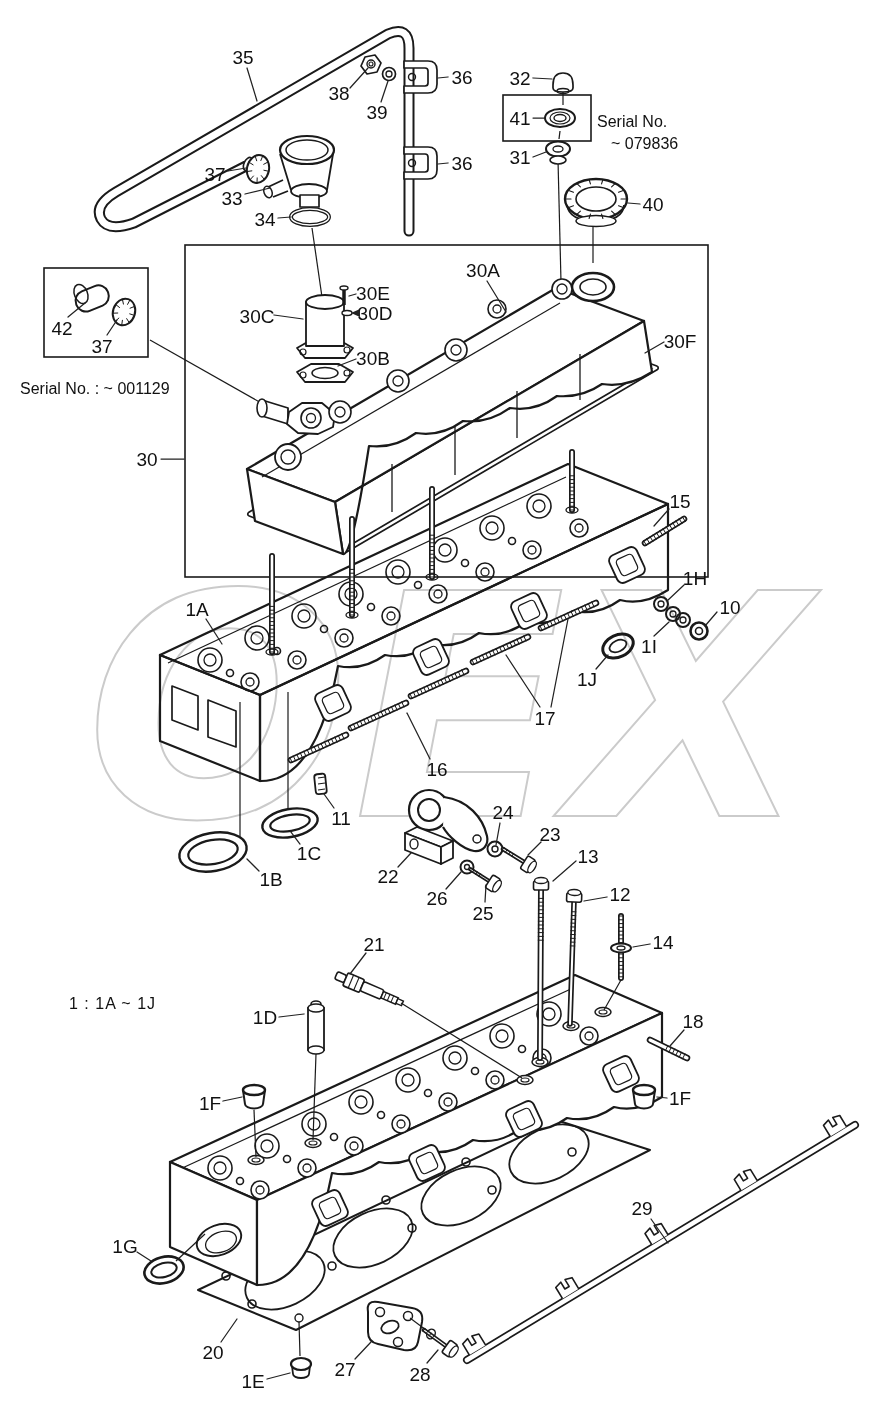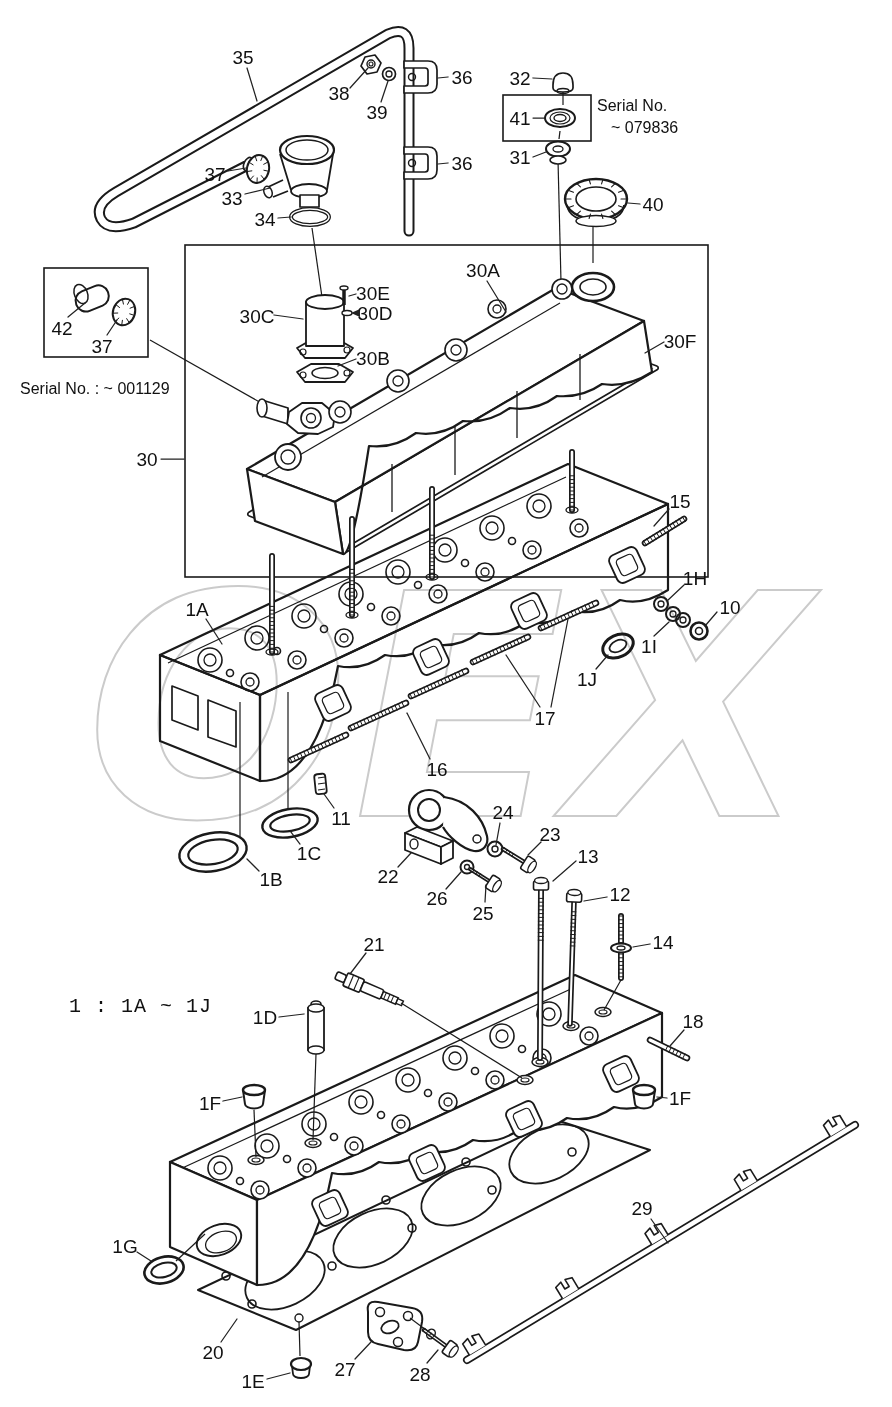--- a/index.html
+++ b/index.html
@@ -1,23 +1,23 @@
 <!DOCTYPE html>
 <html><head>
 <meta charset="utf-8">
 <style>
   html,body{margin:0;padding:0;background:#fff;}
   #stage{position:relative;width:892px;height:1407px;background:#fff;overflow:hidden;
          font-family:"Liberation Sans", sans-serif;}
   #stage svg{position:absolute;left:0;top:0;}
   .ovl{position:absolute;color:#111;pointer-events:none;white-space:nowrap;}
-  .serial-top{left:597px;top:95px;font-size:16px;line-height:22px;}
+  .serial-top{left:597px;top:111px;font-size:16px;line-height:22px;}
   .serial-top .indent{padding-left:14px;}
   .serial-left{left:20px;top:380px;font-size:16px;}
-  .scale-note{left:69px;top:995px;font-size:20px;letter-spacing:1px;font-family:Liberation Mono, monospace;}
+  .scale-note{left:69px;top:995px;font-size:16px;letter-spacing:1px;}
 </style>
 </head>
 <body>
 
 <div id="stage">
 
 <svg id="art" width="892" height="1407" viewBox="0 0 892 1407">
 
   <g id="g-watermark">
         <text x="86" y="816" font-size="310" font-style="italic" font-weight="bold" letter-spacing="4" font-family="&quot;DejaVu Sans&quot;, sans-serif" fill="none" stroke="#cbcbcb" stroke-width="2">OEX</text>

